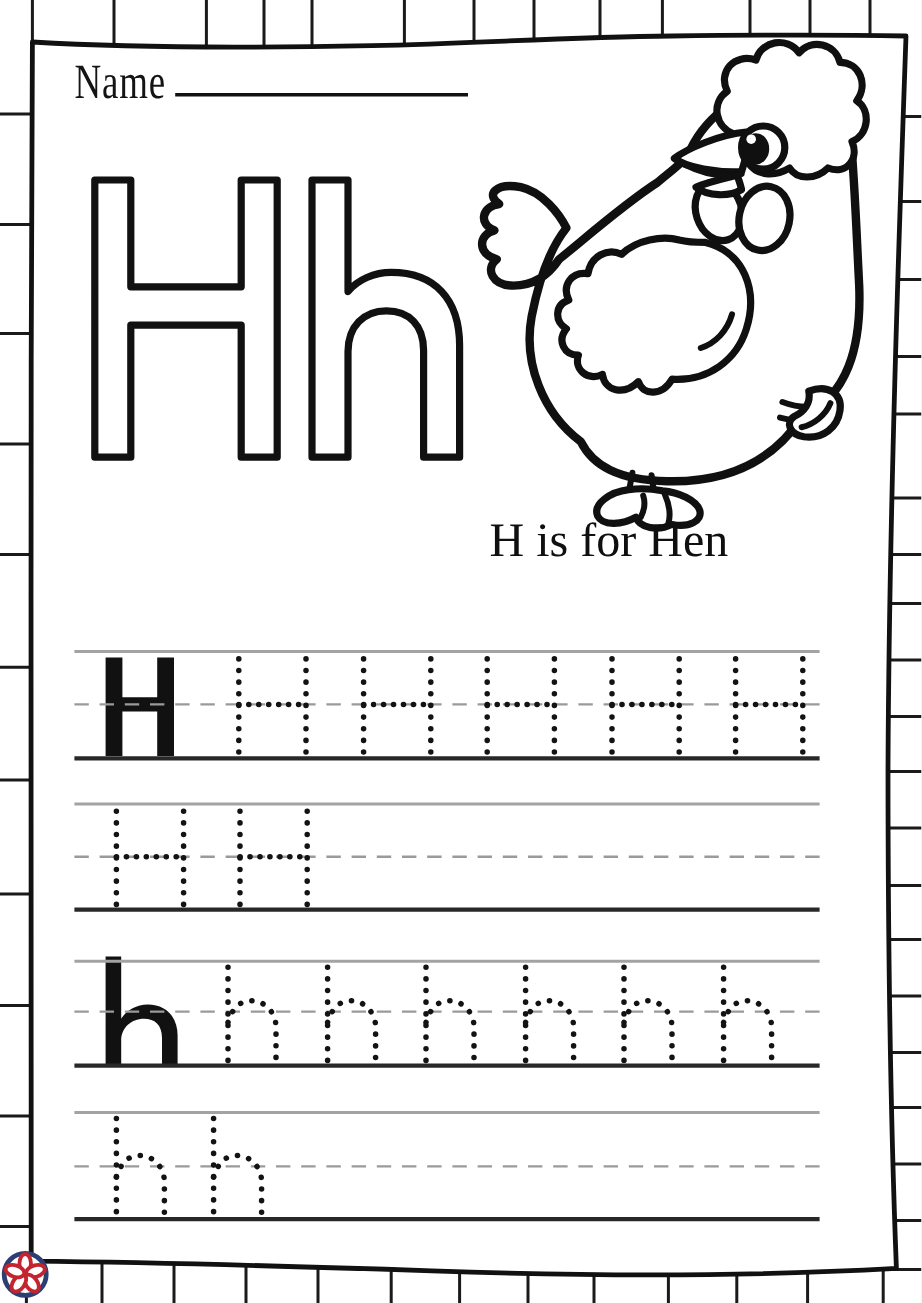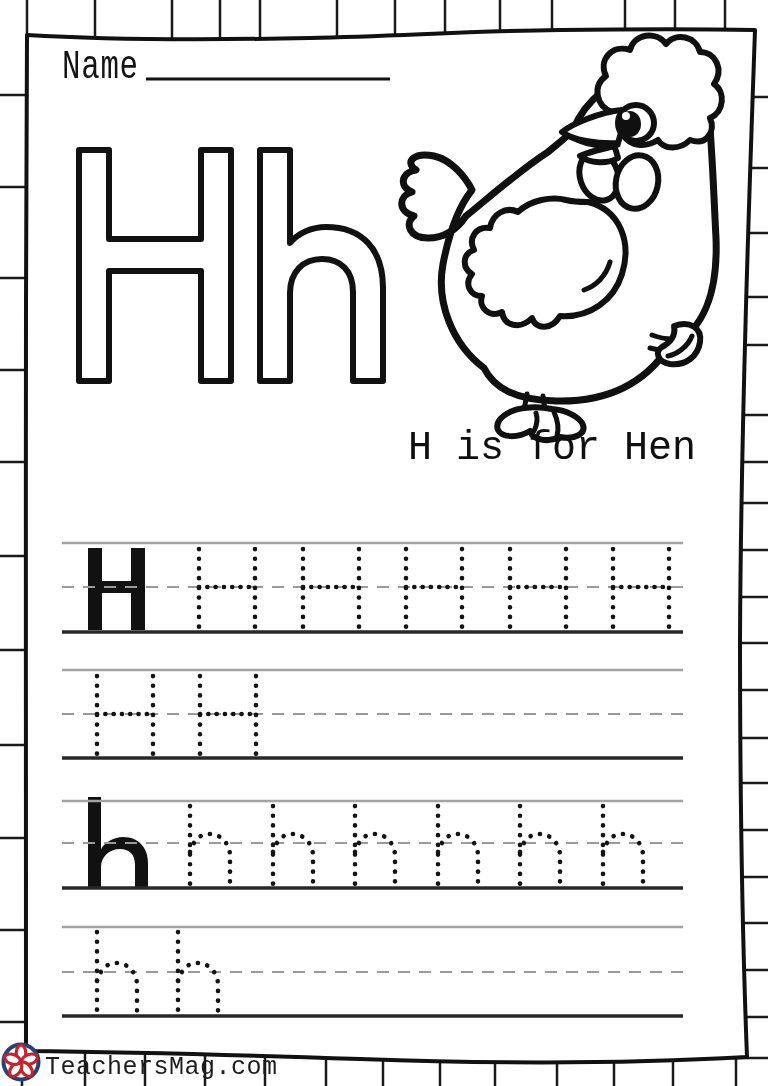--- a/index.html
+++ b/index.html
@@ -1,18 +1,18 @@
 <!DOCTYPE html>
 <html><head>
 <meta charset="utf-8">
 <style>
   html,body{margin:0;padding:0;background:#e8e8e8;}
   .stage{
     position:relative;width:768px;height:1086px;overflow:hidden;
-    background:#ffffff;font-family:Liberation Mono, monospace;
+    background:#ffffff;font-family:Liberation Serif, serif;
   }
   .stage svg.art{position:absolute;left:0;top:0;}
   .txt{position:absolute;color:#141414;white-space:nowrap;}
   .name-label{left:62px;top:44px;font-size:41px;transform:scale(.75,1);transform-origin:left top;letter-spacing:1px;}
   .caption{left:408px;top:426px;width:300px;text-align:left;font-size:40px;color:#0f0f0f;}
   .brand-text{left:45px;top:1053px;font-size:25px;color:#1d1d1d;letter-spacing:.5px;}
   
   .g-top{stroke:#a3a3a3;stroke-width:2.5;fill:none}
   .g-mid{stroke:#9a9a9a;stroke-width:2;stroke-dasharray:12 9;fill:none}
   .g-bot{stroke:#282828;stroke-width:3.5;fill:none}
@@ -198,14 +198,13 @@
         <ellipse cx="21" cy="1053" rx="4.8" ry="8" transform="rotate(72 21 1062)"></ellipse>
         <ellipse cx="21" cy="1053" rx="4.8" ry="8" transform="rotate(144 21 1062)"></ellipse>
         <ellipse cx="21" cy="1053" rx="4.8" ry="8" transform="rotate(216 21 1062)"></ellipse>
         <ellipse cx="21" cy="1053" rx="4.8" ry="8" transform="rotate(288 21 1062)"></ellipse>
       </g>
     </g>
   </svg>
 
   <div class="txt name-label">Name</div>
   <div class="txt caption">H is for Hen</div>
-  <div class="txt brand-text">TeachersMag.com</div>
 </div>
 
 </body></html>

